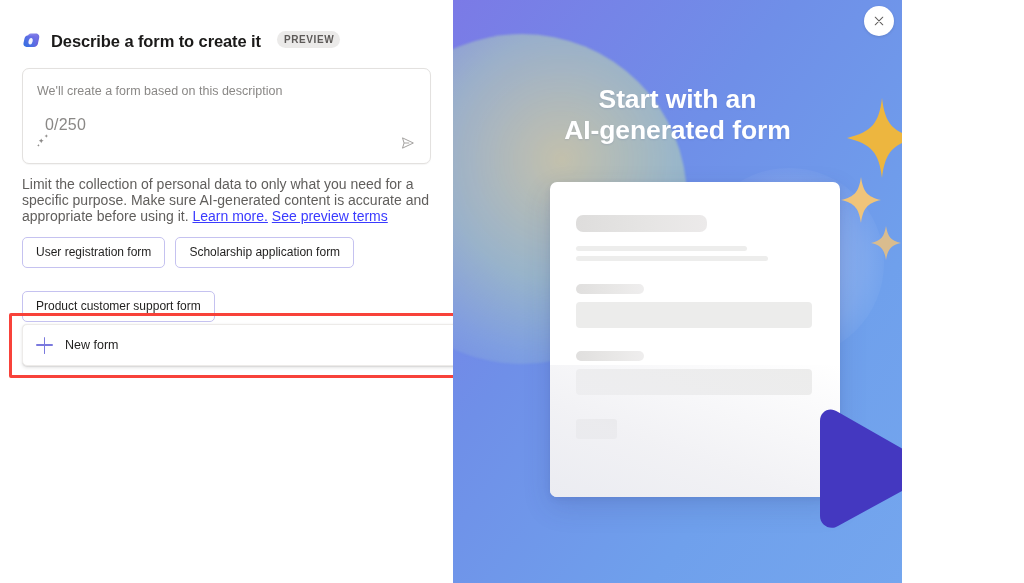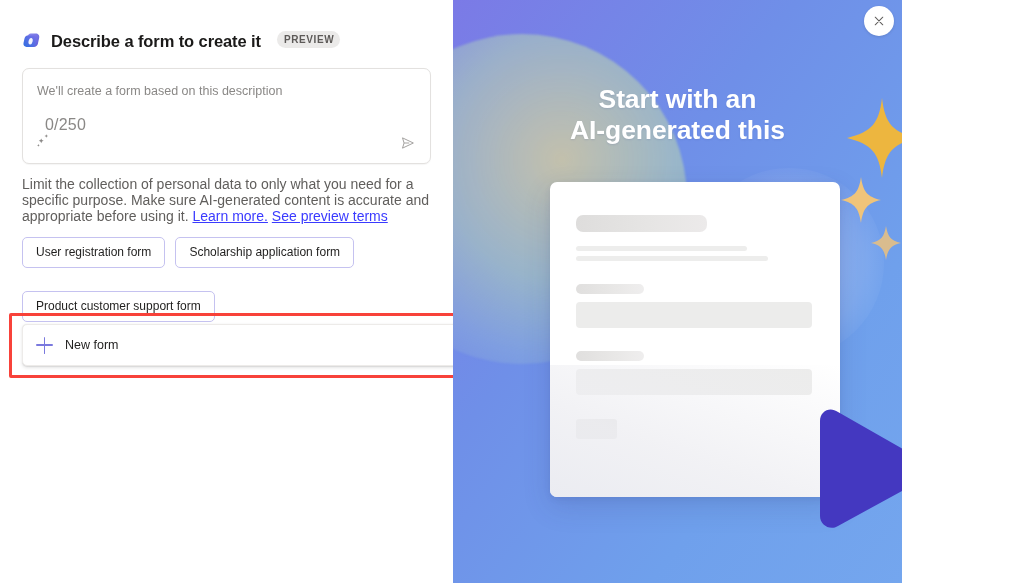--- a/index.html
+++ b/index.html
@@ -246,21 +246,21 @@
     <div class="highlight-rect"></div>
   </div>
 
   <div class="right-pane">
 
     <div class="blob-teal"></div>
     <div class="blob-white"></div>
 
     <div class="hero-title">
       <div>Start with an</div>
-      <div>AI-generated this</div>
+      <div>AI-generated form</div>
     </div>
 
     <div class="mock-card">
       <div class="sk sk-title"></div>
       <div class="sk sk-line sk-l1"></div>
       <div class="sk sk-line sk-l2"></div>
       <div class="sk sk-label"></div>
       <div class="sk sk-input"></div>
       <div class="sk sk-label"></div>
       <div class="sk sk-input"></div>

